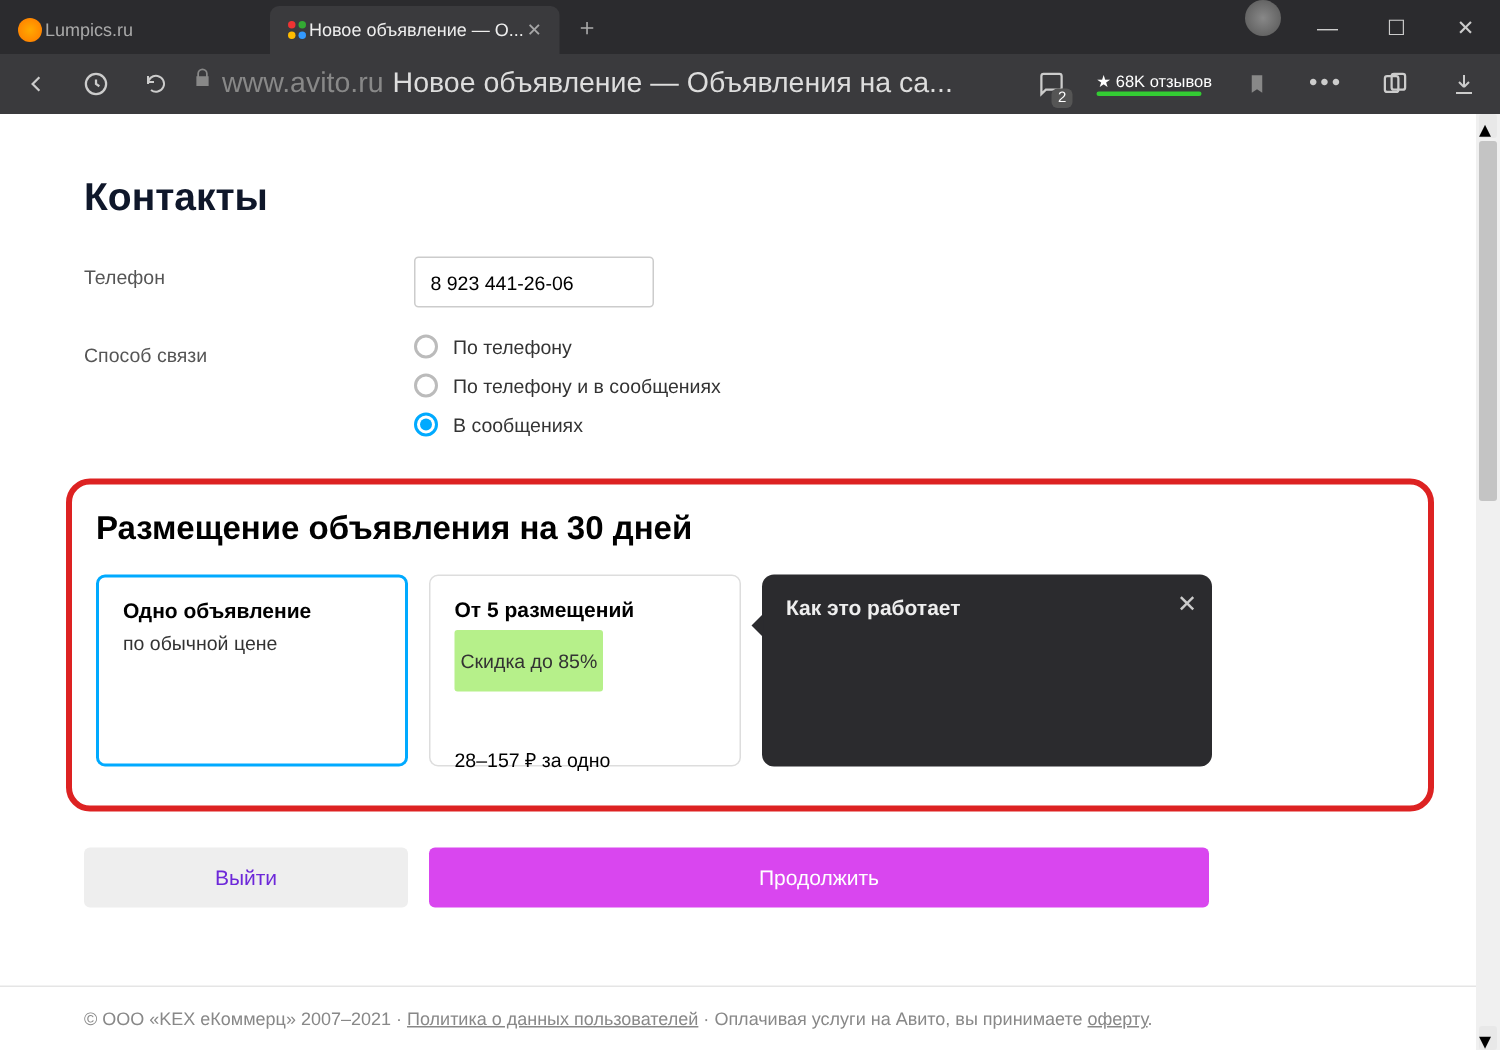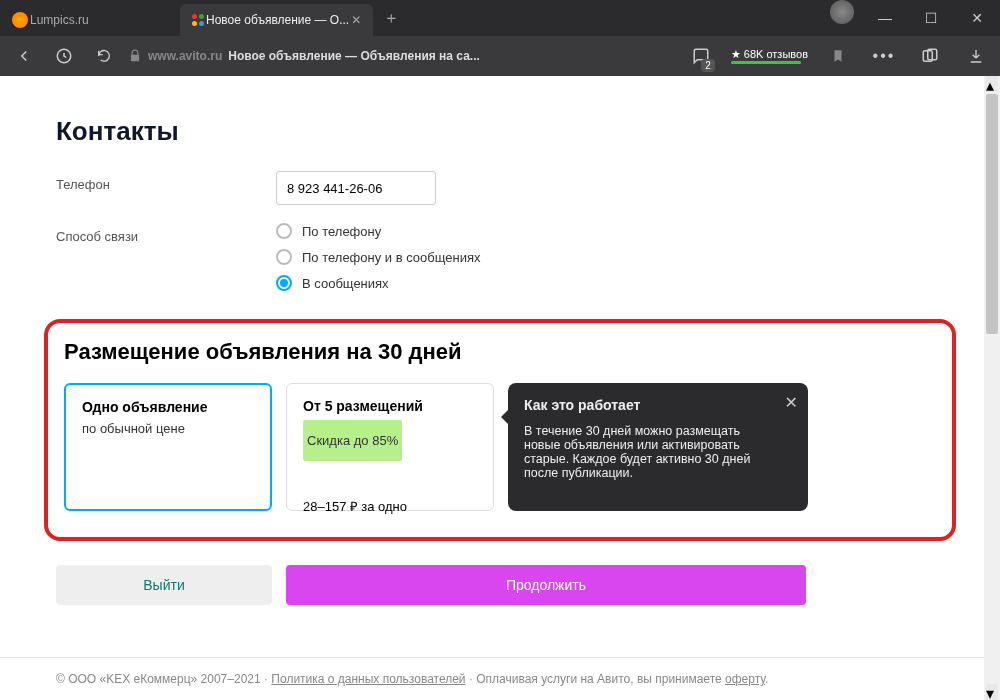--- a/index.html
+++ b/index.html
@@ -11,21 +11,21 @@
 .tab.active { background: #3a3a3d; color: #eee; }
 .tab-icon { width: 16px; height: 16px; border-radius: 50%; }
 .tab-close { opacity: 0.6; cursor: pointer; }
 .newtab { width: 28px; height: 28px; display: flex; align-items: center; justify-content: center; color: #aaa; cursor: pointer; margin-left: 4px; }
 .win-controls { margin-left: auto; display: flex; }
 .win-btn { width: 46px; height: 36px; display: flex; align-items: center; justify-content: center; color: #ccc; cursor: pointer; font-size: 14px; }
 .avatar { width: 24px; height: 24px; border-radius: 50%; background: radial-gradient(#888,#555); margin-right: 8px; }
 
 .toolbar { height: 40px; background: #3a3a3d; display: flex; align-items: center; padding: 0 8px; gap: 8px; color: #ccc; }
 .tb-btn { width: 32px; height: 32px; display: flex; align-items: center; justify-content: center; cursor: pointer; }
-.urlbar { flex: 0 0 auto; display: flex; align-items: flex-start; gap: 6px; color: #bbb; font-size: 12px; font-weight: bold; }
+.urlbar { flex: 0 0 auto; display: flex; align-items: flex-start; gap: 6px; color: #bbb; font-size: 19px; }
 .url-domain { color: #888; }
 .url-title { color: #ddd; }
 .toolbar-right { margin-left: auto; display: flex; align-items: center; gap: 14px; }
 .msg-badge { background: #555; border-radius: 4px; font-size: 10px; padding: 1px 4px; color: #fff; }
 .ext-reviews { display: flex; flex-direction: column; align-items: flex-start; font-size: 11px; }
 .ext-line1 { color: #fff; }
 .ext-line2 { width: 70px; height: 3px; background: #3c3; border-radius: 2px; }
 
 
 .viewport { background: #fff; height: 624px; position: relative; overflow: hidden; }
@@ -48,26 +48,26 @@
 .cards-row { display: flex; gap: 14px; align-items: stretch; }
 .card { border: 1px solid #ddd; border-radius: 6px; padding: 14px 16px; width: 208px; height: 128px; }
 .card.selected { border: 2px solid #0af; }
 .card-title { font-size: 14px; font-weight: bold; margin-bottom: 6px; }
 .card-sub { font-size: 13px; color: #333; margin-bottom: 18px; }
 .card-sub.highlight { background: #b6f08a; padding: 13px 4px; display: inline-block; border-radius: 2px; }
 .card-price { font-size: 13px; }
 
 .tooltip { background: #2b2b2e; color: #eee; border-radius: 8px; padding: 14px 36px 14px 16px; width: 300px; font-size: 12.5px; position: relative; }
 .tooltip::before { content: ''; position: absolute; left: -7px; top: 26px; border: 8px solid transparent; border-right-color: #2b2b2e; border-left: none; }
-.tooltip-title { font-weight: bold; font-size: 14px; margin-bottom: 11px; }
+.tooltip-title { font-weight: bold; font-size: 14px; margin-bottom: 24px; }
 .tooltip-close { position: absolute; top: 10px; right: 10px; color: #ccc; cursor: pointer; font-size: 16px; }
 
 .buttons-row { display: flex; gap: 14px; margin-top: 6px; }
 .btn { height: 40px; border-radius: 4px; border: none; font-size: 14px; cursor: pointer; }
-.btn.exit { width: 216px; background: #eee; color: #0f766e; }
+.btn.exit { width: 216px; background: #eee; color: #6d28d9; }
 .btn.continue { flex: 1; background: #d946ef; color: #fff; max-width: 520px; }
 
 .footer { position: absolute; bottom: 0; left: 0; right: 16px; border-top: 1px solid #e5e5e5; padding: 14px 56px; font-size: 12px; color: #888; background: #fff; }
 .footer a { color: #888; text-decoration: underline; }
 
 .lock { width: 14px; height: 14px; }
 .orange-circle { background: radial-gradient(#fa0,#f70); }
 .dots-icon { display: grid; grid-template-columns: 5px 5px; gap: 2px; }
 .dots-icon span { width: 5px; height: 5px; border-radius: 50%; }
 .d1{background:#e33}.d2{background:#3a3}.d3{background:#fb0}.d4{background:#39f}
@@ -197,21 +197,20 @@
           <div class="card-sub">по обычной цене</div>
         </div>
         <div class="card">
           <div class="card-title">От 5 размещений</div>
           <div><span class="card-sub highlight">Скидка до 85%</span></div>
           <div class="card-price" style="margin-top:18px">28–157 ₽ за одно</div>
         </div>
         <div class="tooltip">
           <div class="tooltip-close">✕</div>
           <div class="tooltip-title">Как это работает</div>
-          <div>В течение 30 дней можно размещать новые объявления или активировать старые. Каждое будет активно 30 дней после публикации.</div>
         </div>
       </div>
     </div>
 
     <div class="buttons-row">
       <button class="btn exit">Выйти</button>
       <button class="btn continue">Продолжить</button>
     </div>
   </div>
 

